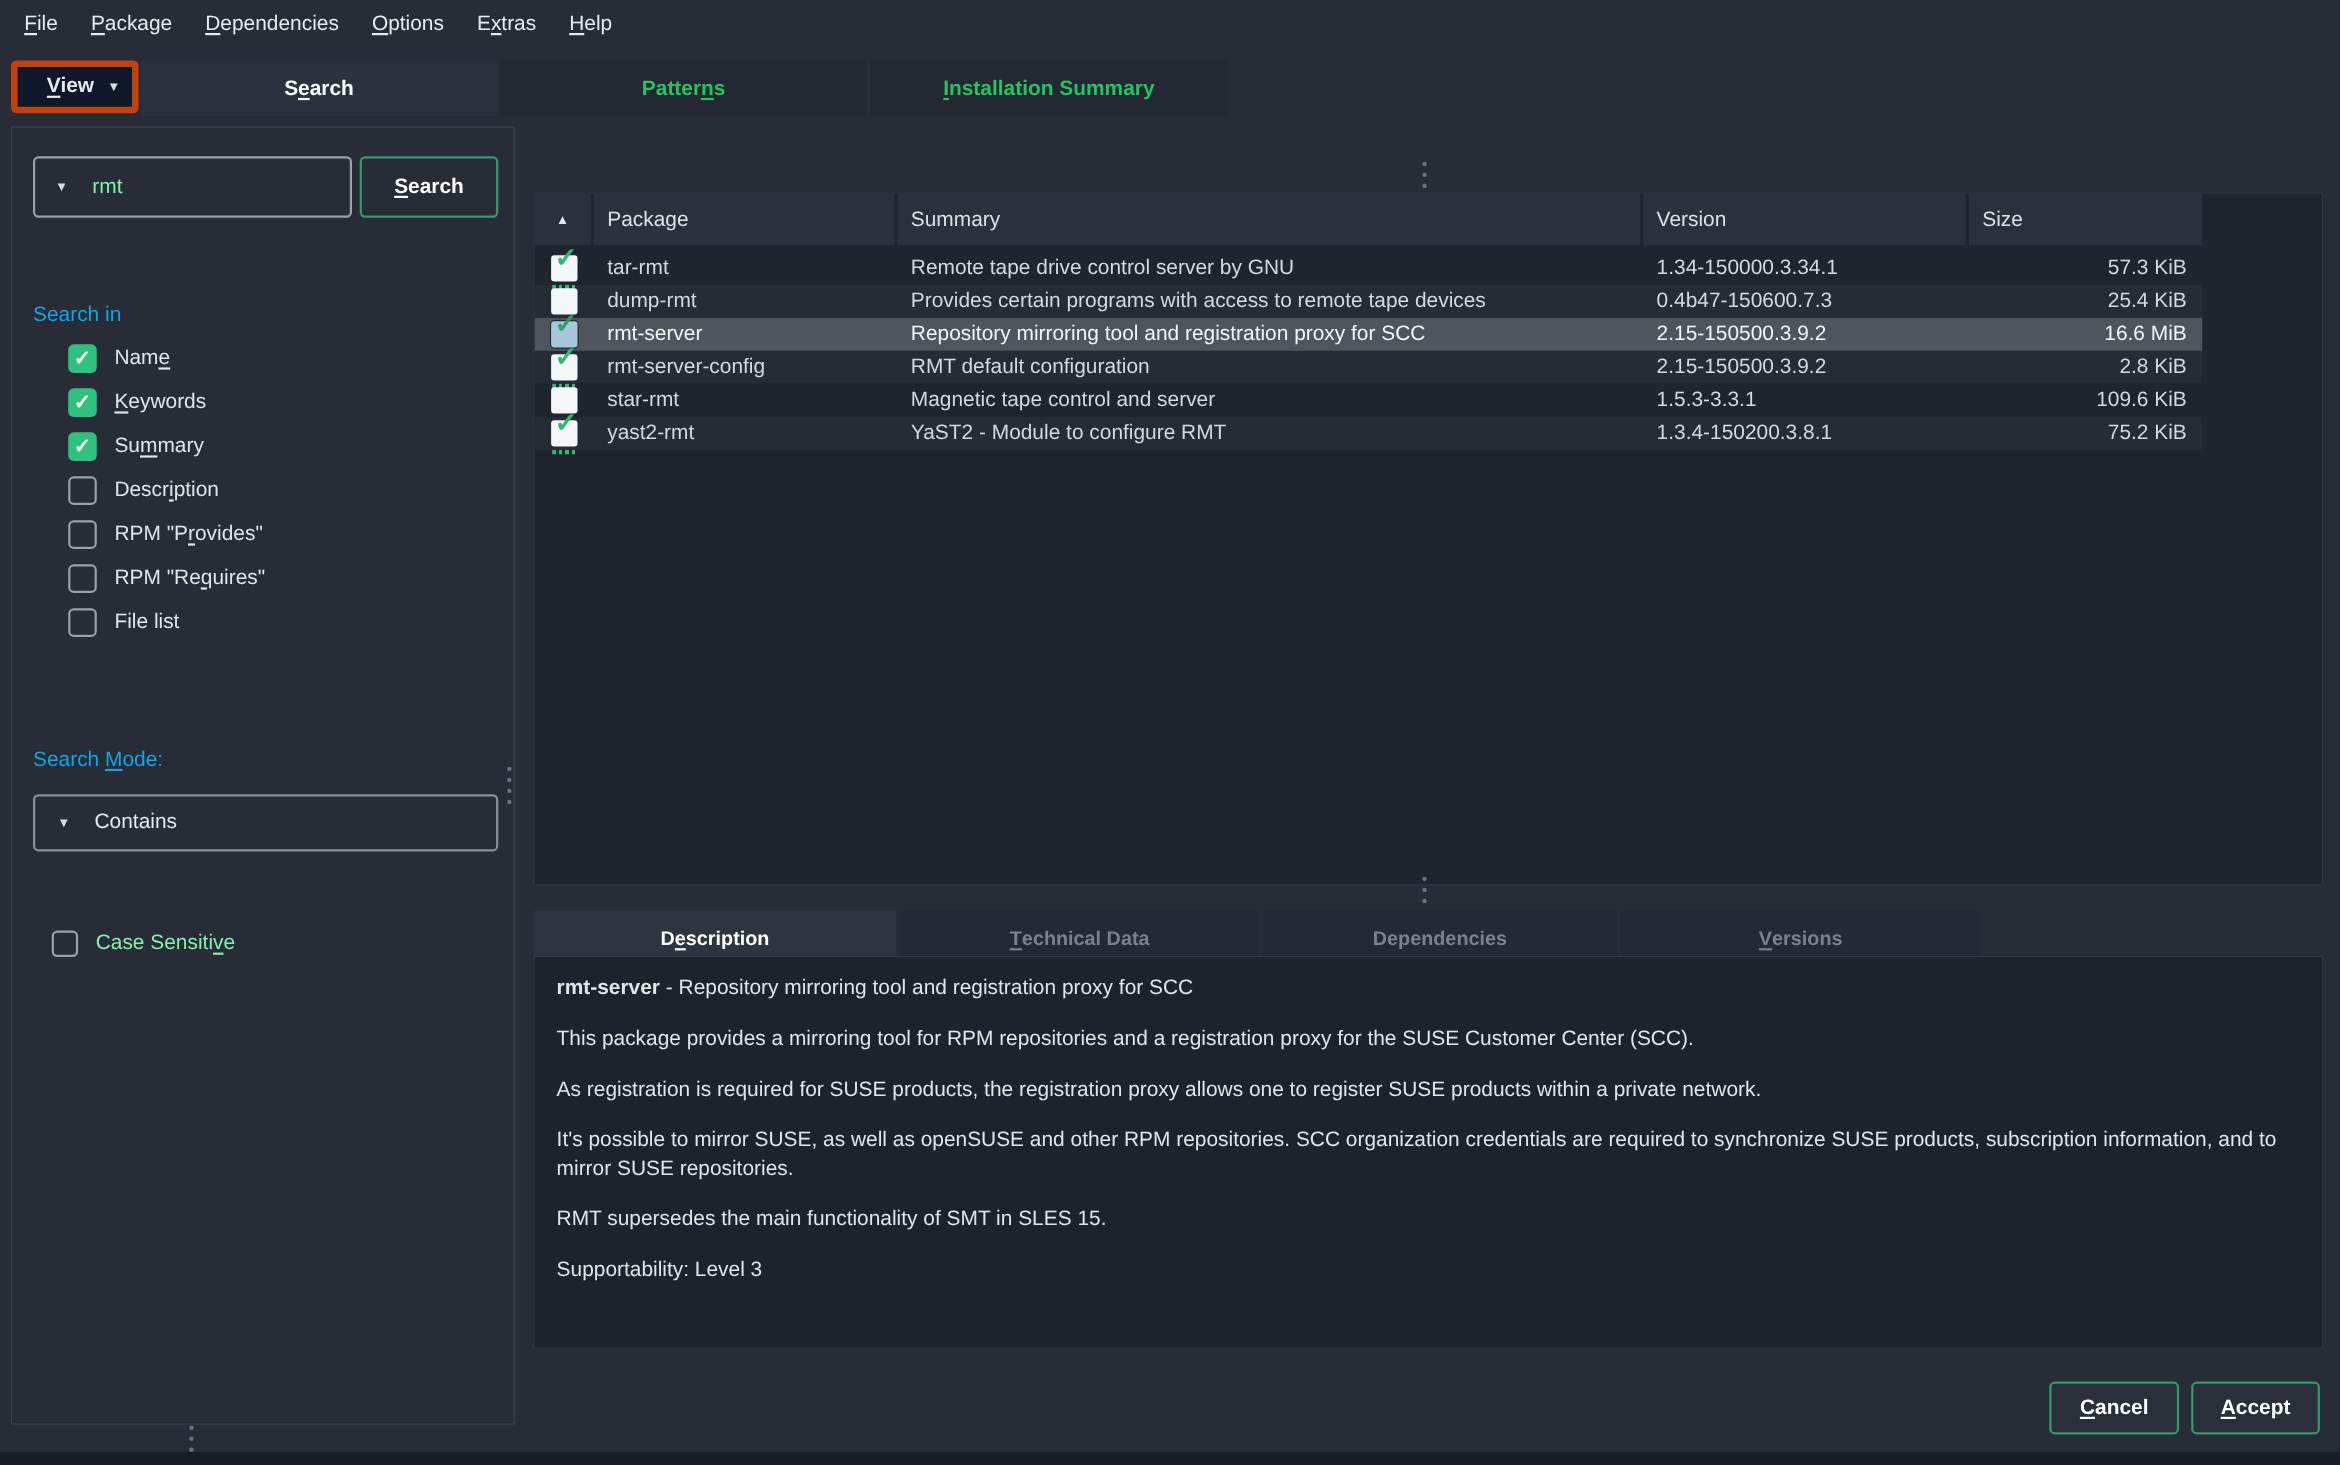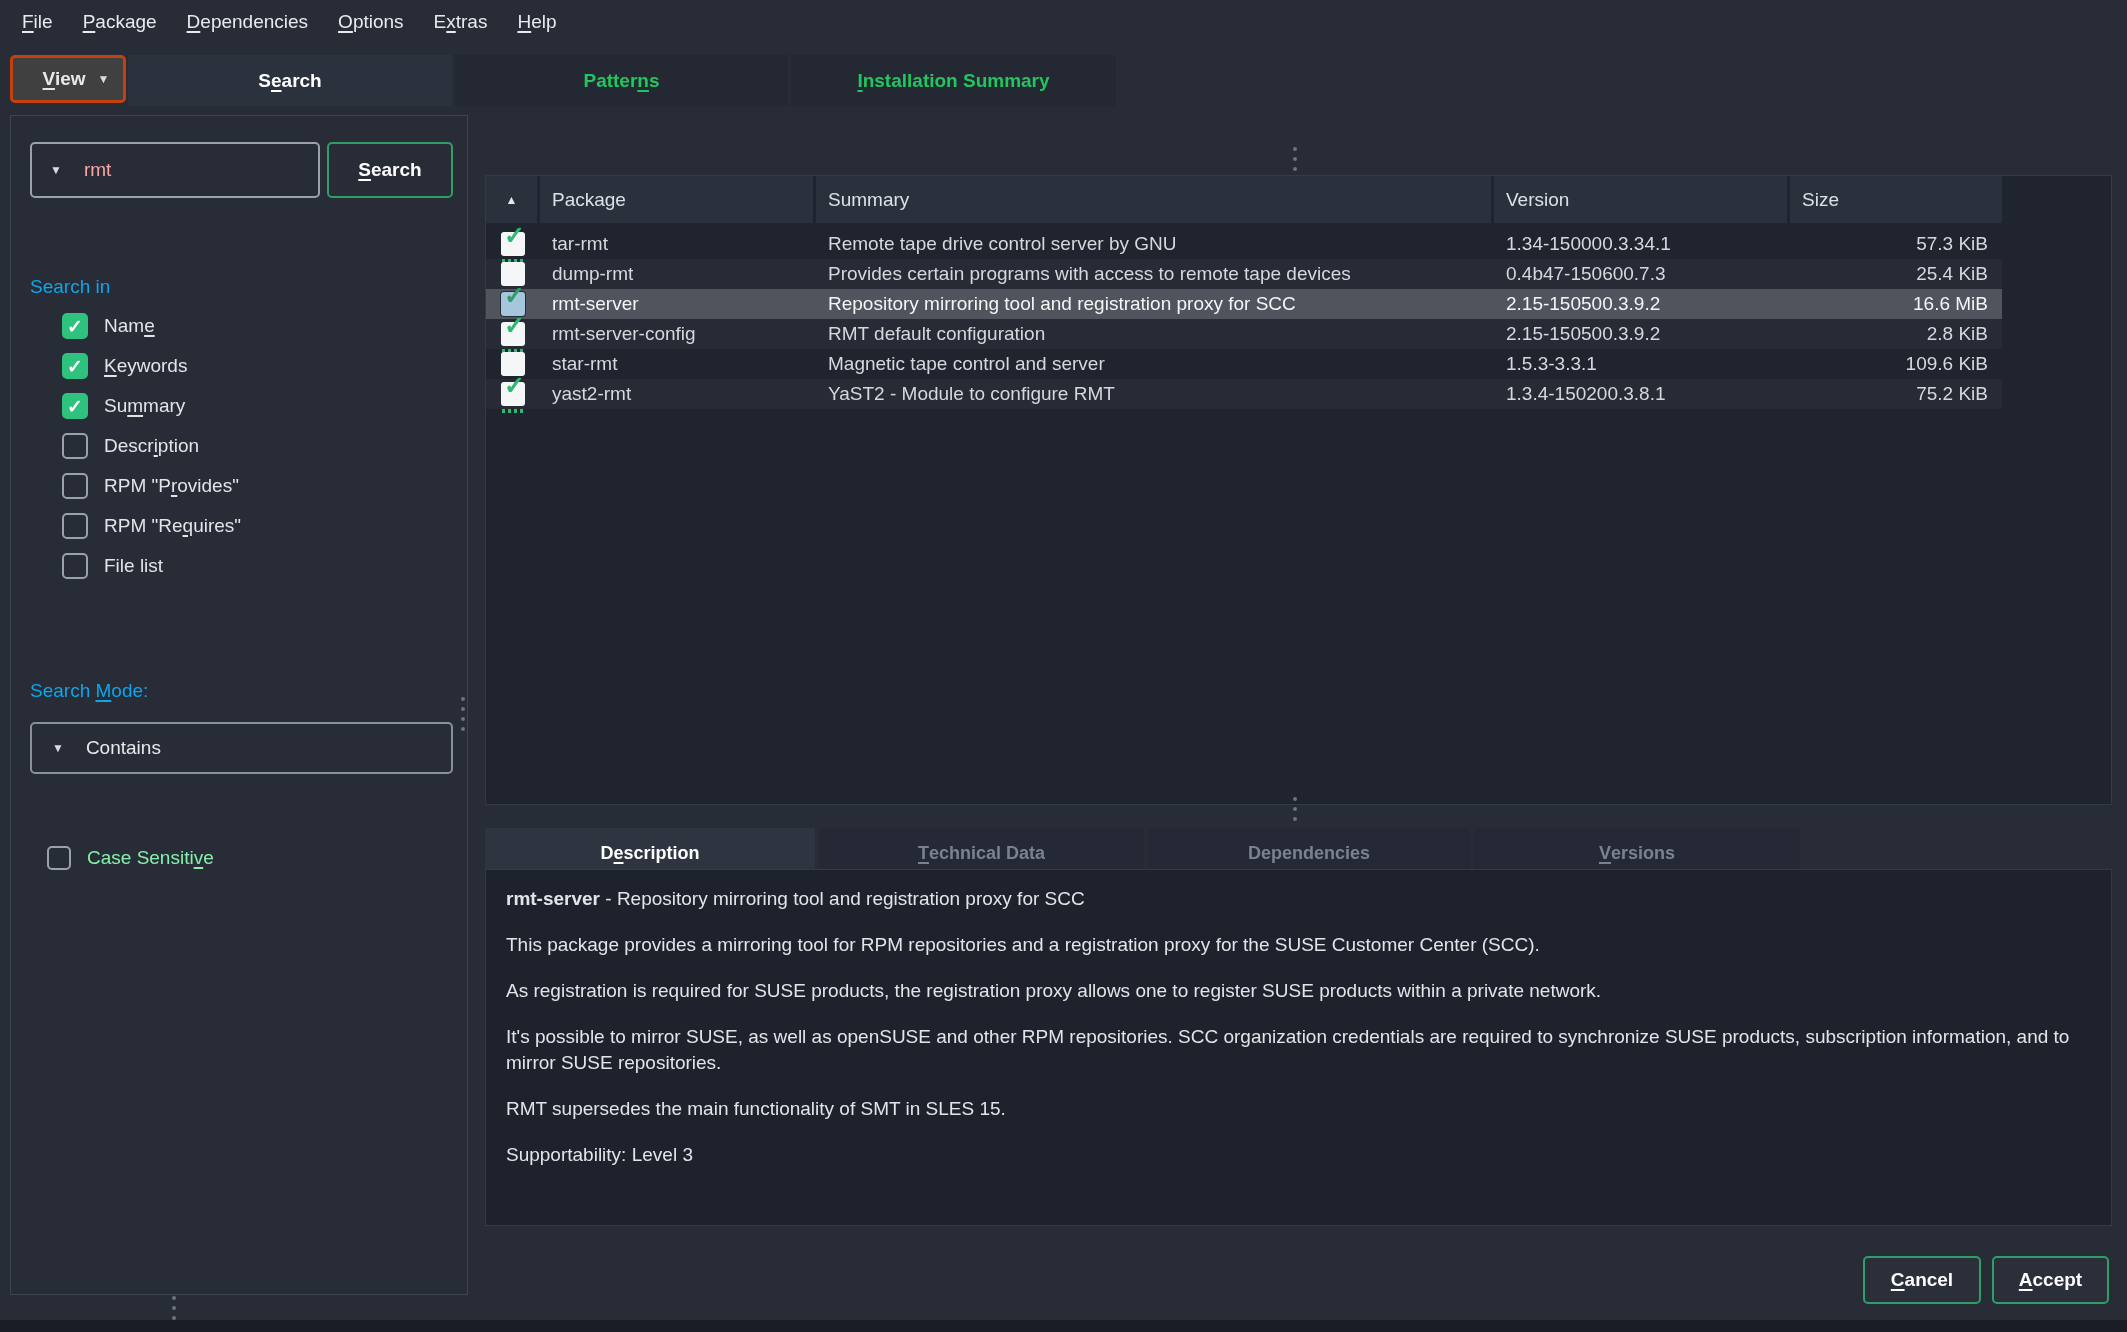--- a/index.html
+++ b/index.html
@@ -7,36 +7,36 @@
        font-family:"Liberation Sans",sans-serif;color:#e6e8ec;overflow:hidden;}
   u{text-decoration:underline;text-underline-offset:3px;text-decoration-thickness:2px;}
 
   
   .menubar{position:absolute;left:0;top:0;width:100%;height:44px;display:flex;
            align-items:center;gap:30px;padding-left:22px;font-size:19px;}
   .menu-item{cursor:default;color:#e8eaee;}
 
   
   .view-btn{position:absolute;left:10px;top:55px;width:116px;height:48px;box-sizing:border-box;
-            border:3px solid #c2410c;border-radius:5px;background:#404040;display:flex;
+            border:6px solid #c2410c;border-radius:5px;background:#0f172a;display:flex;
             align-items:center;justify-content:center;gap:12px;font-size:19px;font-weight:bold;padding-left:16px;}
   .view-caret{font-size:12px;color:#d8dbdf;}
   .toptabs{position:absolute;left:128px;top:55px;display:flex;gap:3px;height:51px;}
   .toptab{display:flex;align-items:center;justify-content:center;font-size:19px;font-weight:bold;
           background:#232833;color:#22c55e;}
   .toptab.active{background:#2c323d;color:#ffffff;}
 
   
   .left-panel{position:absolute;left:10px;top:115px;width:458px;height:1180px;
               box-sizing:border-box;border:1px solid #3e4450;}
   .search-combo{position:absolute;left:30px;top:142px;width:290px;height:56px;box-sizing:border-box;
                 border:2px solid #9aa1aa;border-radius:5px;display:flex;align-items:center;
                 gap:20px;padding-left:18px;}
   .combo-caret{font-size:12px;color:#d8dbdf;}
-  .search-combo input{background:transparent;border:none;outline:none;color:#fca5a5;
+  .search-combo input{background:transparent;border:none;outline:none;color:#86efac;
                       font-size:19px;font-family:inherit;width:190px;}
   .search-btn{position:absolute;left:327px;top:142px;width:126px;height:56px;box-sizing:border-box;
               border:2px solid #2f9e68;border-radius:5px;background:#272c36;display:flex;
               align-items:center;justify-content:center;font-size:19px;font-weight:bold;color:#fff;}
   .group-label{position:absolute;left:30px;font-size:19px;color:#0ea5e9;}
   .opt-list{position:absolute;left:62px;top:306px;}
   .opt-row{display:flex;align-items:center;gap:16px;height:40px;font-size:19px;color:#e2e4e8;}
   .cb{width:26px;height:26px;box-sizing:border-box;border-radius:5px;flex:0 0 auto;
       display:flex;align-items:center;justify-content:center;}
   .cb.checked{background:#2fc27f;color:#ffffff;font-size:19px;font-weight:bold;}

